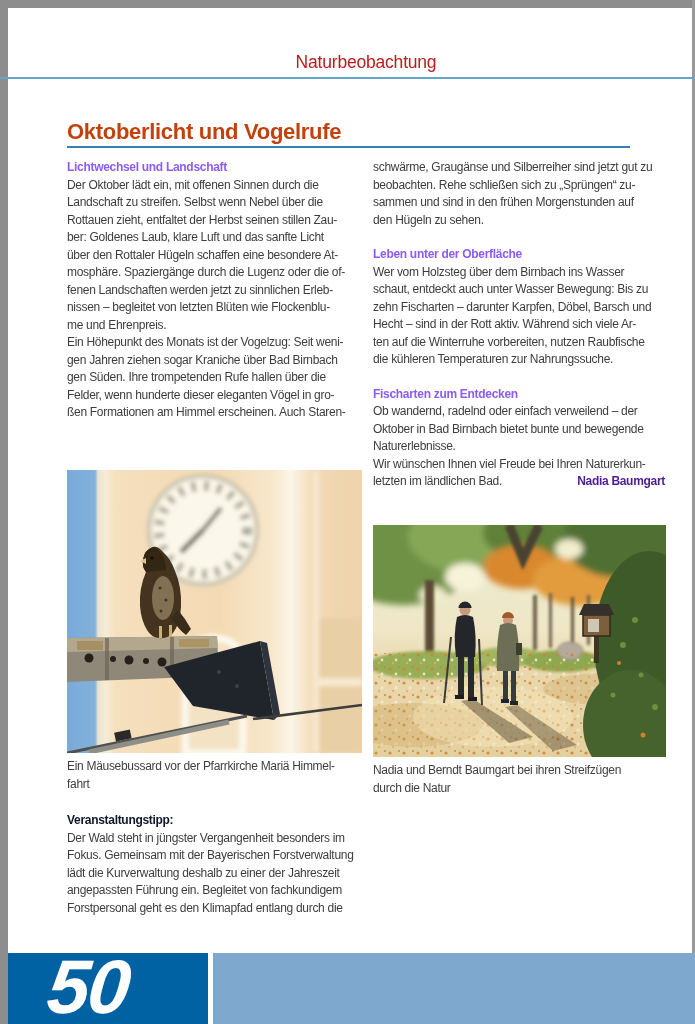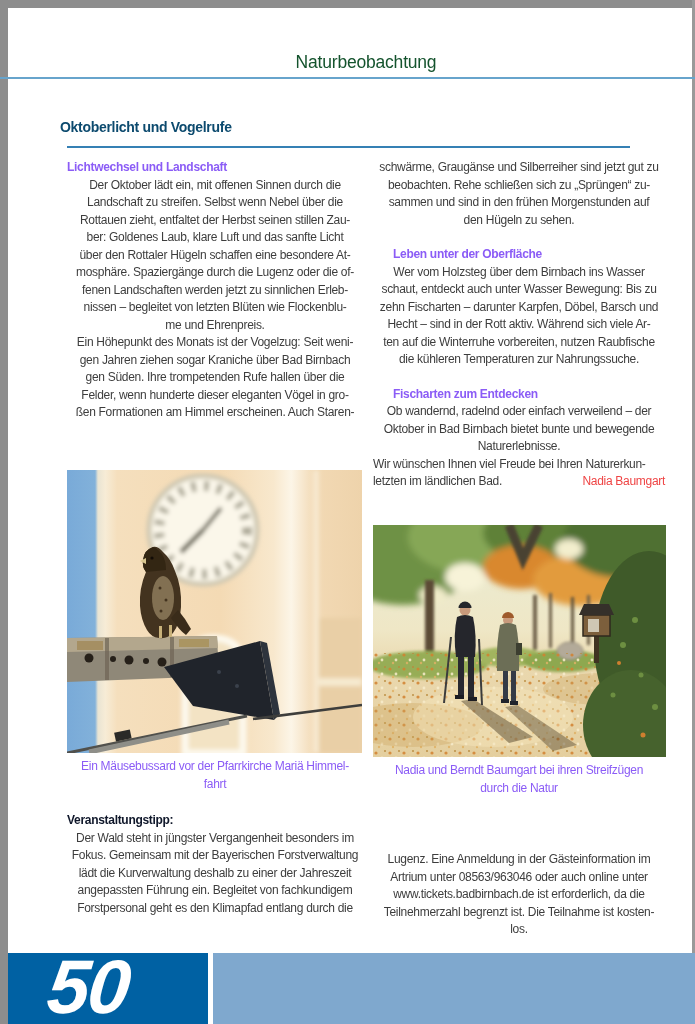--- a/index.html
+++ b/index.html
@@ -7,50 +7,50 @@
     position:relative; width:695px; height:1024px; background:#ffffff;
     overflow:hidden; font-family:"Liberation Sans", sans-serif; color:#3d3d3d;
   }
   
   .frame-top{position:absolute;left:0;top:0;width:695px;height:8px;background:#8d8d8d;}
   .frame-left{position:absolute;left:0;top:0;width:8px;height:1024px;background:#8d8d8d;}
   .frame-right{position:absolute;right:0;top:0;width:3px;height:1024px;background:#999999;}
 
   .header-title{
     position:absolute; left:67px; top:52px; width:598px; text-align:center;
-    font-size:17.5px; color:#14532d; letter-spacing:-0.2px;
+    font-size:17.5px; color:#b91c1c; letter-spacing:-0.2px;
   }
   .header-rule{position:absolute; left:0; top:77px; width:695px; height:2px; background:#67a4cc;}
 
   .article-title{
-    position:absolute; left:60px; top:119px; font-size:14px; font-weight:700;
-    color:#0c4a6e; letter-spacing:-0.3px;
+    position:absolute; left:67px; top:119px; font-size:22px; font-weight:700;
+    color:#c2410c; letter-spacing:-0.3px;
   }
   .title-rule{position:absolute; left:67px; top:146px; width:563px; height:2px; background:#3580b4;}
 
   .col{position:absolute; width:296px; font-size:12px; line-height:17.5px; letter-spacing:-0.3px;}
   .col-left-main{left:67px; top:159px;}
   .col-right-main{left:373px; top:159px; width:292px;}
   .col-left-tip{left:67px; top:812px;}
   .col-right-tip{left:373px; top:851px; width:292px;}
 
   .h{font-weight:700; color:#8b5cf6; margin:0;}
   .h.blue{color:#0f172a;}
-  .mt{margin-top:17px;margin-left:20px;}
+  .mt{margin-top:17px;}
   .p{margin:0; color:#3d3d3d;}
-  .lines{white-space:pre;text-align:center; }
+  .lines{white-space:pre; }
   .closing-row{display:flex; justify-content:space-between; width:292px;}
-  .author{font-weight:400; color:#ef4444;}
+  .author{font-weight:700; color:#4c1d95;}
 
   .photo{position:absolute; overflow:hidden;}
   .photo-left{left:67px; top:470px; width:295px; height:283px;}
   .photo-right{left:373px; top:525px; width:293px; height:232px;}
   .photo svg{display:block;}
 
-  .caption{position:absolute; color:#8b5cf6; font-size:12px; line-height:17.5px; letter-spacing:-0.3px;}
+  .caption{position:absolute; color:#404040; font-size:12px; line-height:17.5px; letter-spacing:-0.3px;}
   .caption-left{left:67px; top:758px; width:296px;}
   .caption-right{left:373px; top:762px; width:292px;}
 
   .footer-band{position:absolute; left:213px; top:953px; width:482px; height:71px; background:#7fa8ce;}
   .footer-pagebox{position:absolute; left:8px; top:953px; width:200px; height:71px; background:#0061a3; overflow:visible;}
   .pagenum{
     position:absolute; left:40px; top:-4px; color:#ffffff; font-size:76px; font-weight:700;
     font-style:italic; line-height:1; transform:skewX(-6deg); letter-spacing:-2px;
   }
 </style>
@@ -277,24 +277,19 @@
 durch die Natur</div>
 
   <div class="col col-left-tip">
     <div class="h blue">Veranstaltungstipp:</div>
     <div class="p lines">Der Wald steht in jüngster Vergangenheit besonders im
 Fokus. Gemeinsam mit der Bayerischen Forstverwaltung
 lädt die Kurverwaltung deshalb zu einer der Jahreszeit
 angepassten Führung ein. Begleitet von fachkundigem
 Forstpersonal geht es den Klimapfad entlang durch die</div>
   </div>
-  <div class="col col-right-tip p lines">Lugenz. Eine Anmeldung in der Gästeinformation im
-Artrium unter 08563/963046 oder auch online unter
-www.tickets.badbirnbach.de ist erforderlich, da die
-Teilnehmerzahl begrenzt ist. Die Teilnahme ist kosten-
-los.</div>
 
   <div class="footer-band"></div>
   <div class="footer-pagebox">
     <span class="pagenum">50</span>
   </div>
 
 </div>
 
 </body></html>

